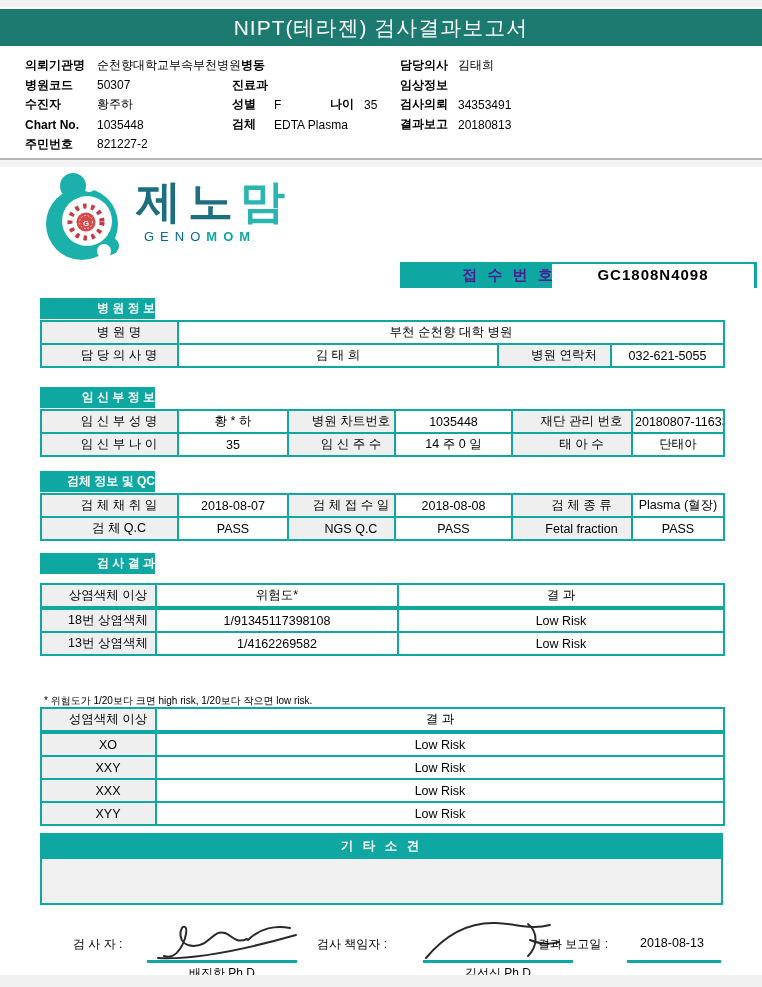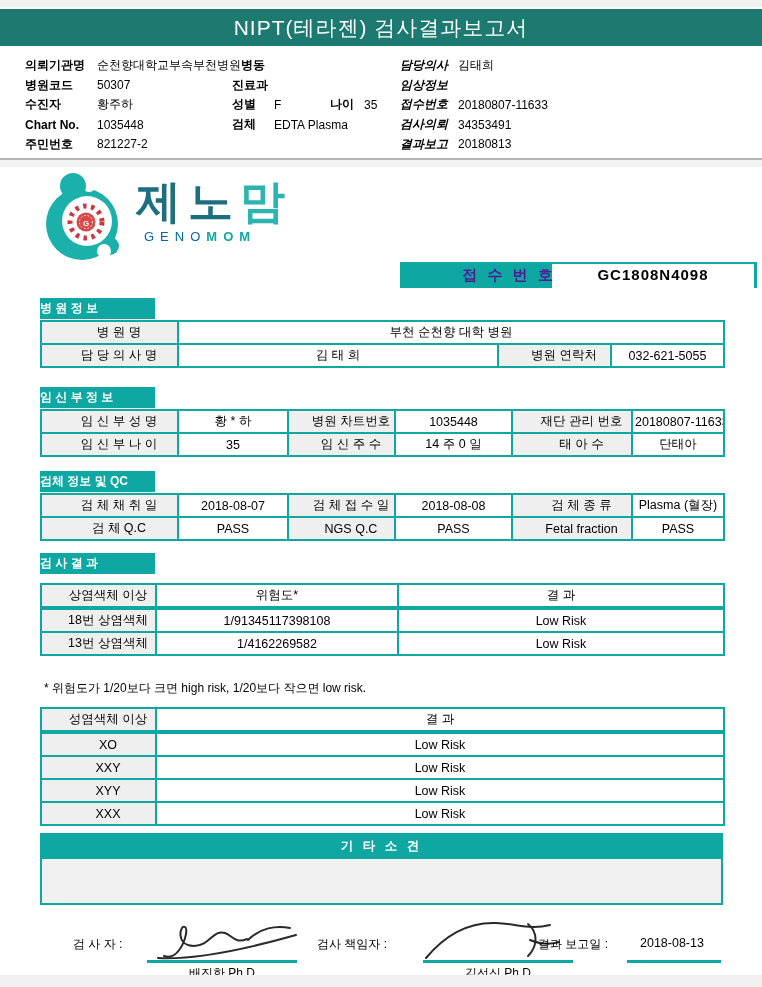--- a/index.html
+++ b/index.html
@@ -16,47 +16,47 @@
   
   .info-col{position:absolute;font-size:12px;}
   .info-row{display:flex;height:19.6px;align-items:center;white-space:nowrap;}
   .ilab{font-weight:bold;flex:0 0 auto;}
   .ival{font-weight:normal;}
   .col-left{left:25px;top:56px;width:370px;}
   .col-left .ilab{width:72px;}
   .col-mid{left:232px;top:75.6px;width:170px;}
   .col-mid .ilab{width:42px;}
   .col-right{left:400px;top:56px;width:350px;}
-  .col-right .ilab{width:58px;font-style:italic;}
+  .col-right .ilab{width:58px;}
   .divider{position:absolute;left:0;top:158px;width:762px;height:2px;background:#b5b5b5;}
   .divider-band{position:absolute;left:0;top:160px;width:762px;height:7px;background:#f3f3f3;}
   
   .logo{position:absolute;left:42px;top:172px;display:flex;}
   .logo-text{margin-left:14px;padding-top:6px;}
   .logo-kor{font-size:45px;font-weight:bold;letter-spacing:7px;line-height:48px;}
   .kor-dark{color:#1d6f80;}
   .kor-light{color:#2cb4b0;}
   .logo-eng{font-size:13px;letter-spacing:6px;padding-left:8px;margin-top:3px;}
   .eng-gray{color:#0369a1;}
   .eng-teal{color:var(--accent);font-weight:bold;}
   
   .receipt{position:absolute;left:400px;top:262px;width:357px;height:26px;background:var(--accent);}
   .receipt-label{position:absolute;left:0;top:0;width:150px;height:26px;line-height:26px;text-align:center;
         color:#4c1d95;font-weight:bold;font-size:15px;letter-spacing:3px;margin-left:34px;}
   .receipt-box{position:absolute;left:152px;top:2px;width:202px;height:30px;background:#fff;
         line-height:22px;text-align:center;font-size:15px;font-weight:600;letter-spacing:1px;}
   
   .tab{position:absolute;left:40px;width:115px;height:21px;background:var(--accent);color:#fff;
-        font-weight:bold;font-size:12px;text-align:left;line-height:21px;}
+        font-weight:bold;font-size:12px;text-align:right;line-height:21px;}
   table.tbl{position:absolute;left:40px;width:683px;border-collapse:collapse;table-layout:fixed;
         font-size:12.5px;text-align:center;}
   table.tbl td{border:2px solid var(--accent);height:21px;background:#fff;padding:0 2px;overflow:hidden;white-space:nowrap;}
   table.tbl td.lab{background:var(--labbg);padding-left:21px;}
   table.tbl tr.hdr td{border-bottom-width:4px;}
-  .footnote{position:absolute;left:44px;top:680px;font-size:12px;}
+  .footnote{position:absolute;left:44px;top:694px;font-size:10px;}
   
   .etc-bar{position:absolute;left:40px;top:833px;width:683px;height:26px;background:var(--accent);
         color:#fff;font-weight:bold;font-size:12.5px;text-align:center;line-height:26px;letter-spacing:3px;box-sizing:border-box;}
   .etc-box{position:absolute;left:40px;top:859px;width:683px;height:46px;background:#f0f0f0;
         border:2px solid var(--accent);border-top:none;box-sizing:border-box;}
   
   .sig-label{position:absolute;font-size:12px;white-space:nowrap;}
   .sig-line{position:absolute;height:3px;background:var(--accent);}
   .sig-name{position:absolute;font-size:12px;text-align:center;white-space:nowrap;}
   .sig-svg{position:absolute;}
@@ -113,24 +113,20 @@
   </div>
 
   <div class="info-col col-right">
     <div class="info-row">
       <span class="ilab">담당의사</span>
       <span class="ival">김태희</span>
     </div>
     <div class="info-row">
       <span class="ilab">임상정보</span>
       <span class="ival"></span>
-    </div>
-    <div class="info-row">
-      <span class="ilab">접수번호</span>
-      <span class="ival">20180807-11633</span>
     </div>
     <div class="info-row">
       <span class="ilab">검사의뢰</span>
       <span class="ival">34353491</span>
     </div>
     <div class="info-row">
       <span class="ilab">결과보고</span>
       <span class="ival">20180813</span>
     </div>
   </div>
@@ -287,25 +283,25 @@
     </tr>
     <tr>
       <td class="lab">XO</td>
       <td>Low Risk</td>
     </tr>
     <tr>
       <td class="lab">XXY</td>
       <td>Low Risk</td>
     </tr>
     <tr>
+      <td class="lab">XXX</td>
+      <td>Low Risk</td>
+    </tr>
+    <tr>
       <td class="lab">XYY</td>
-      <td>Low Risk</td>
-    </tr>
-    <tr>
-      <td class="lab">XXX</td>
       <td>Low Risk</td>
     </tr>
   </tbody>
     </table>
 
   <div class="etc-bar">기 타 소 견</div>
   <div class="etc-box"></div>
 
   <div class="sig-label" style="left:73px;top:936px;">검 사 자 :</div>
   <svg class="sig-svg" style="left:150px;top:918px;" width="155" height="46" viewBox="0 0 155 46">

